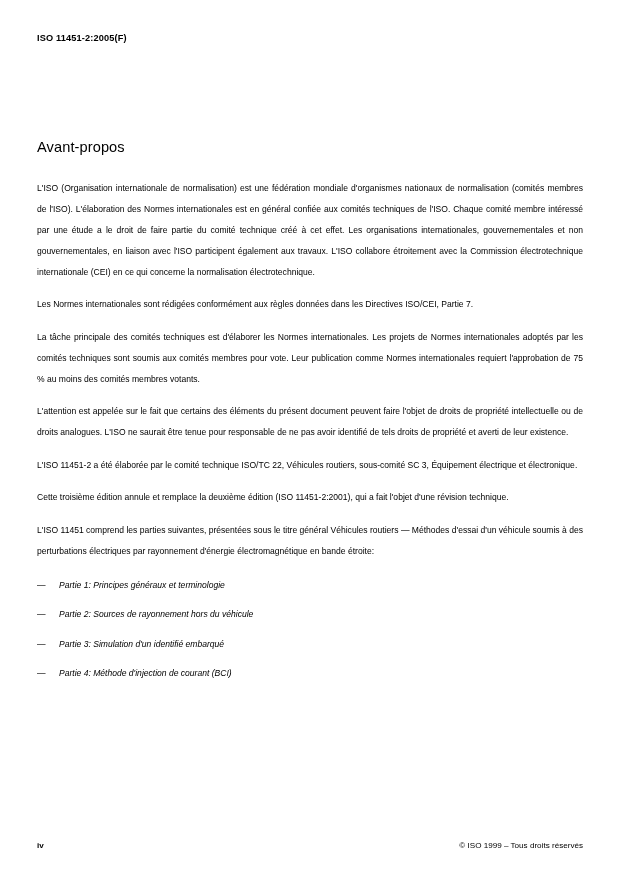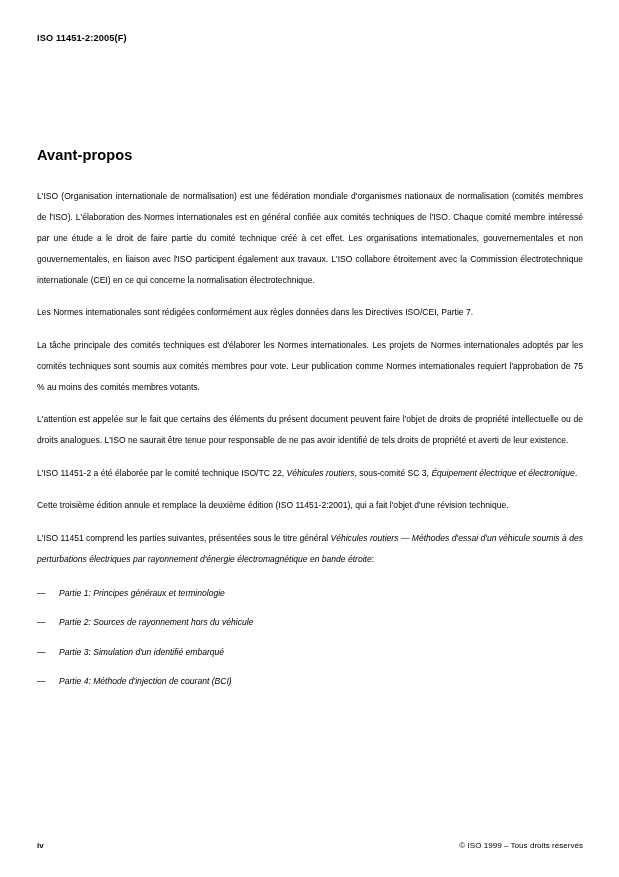--- a/index.html
+++ b/index.html
@@ -33,38 +33,37 @@
     white-space: nowrap;
   }
   
   .content {
     position: absolute;
     left: 37px;
     top: 131px;
     width: 546px;
   }
   h1.section-title {
-    margin: 16px 0 21px 0;
+    margin: 8px 0 21px 0;
     font-size: 14.6px;
-    font-weight: bold;
+    font-weight: normal;
     letter-spacing: 0.1px;
     line-height: 1.2;
   }
   p.para {
     margin: 0 0 11.5px 0;
     font-size: 8.55px;
     line-height: 21px;
     text-align: justify;
     text-justify: inter-word;
   }
   p.para:last-of-type {
     margin-bottom: 14px;
   }
   .italic {
-    font-style: italic;
   }
   
   ul.parts-list {
     list-style: none;
     margin: 17px 0 0 0;
     padding: 0;
   }
   ul.parts-list li {
     position: relative;
     margin: 0 0 17px 0;

